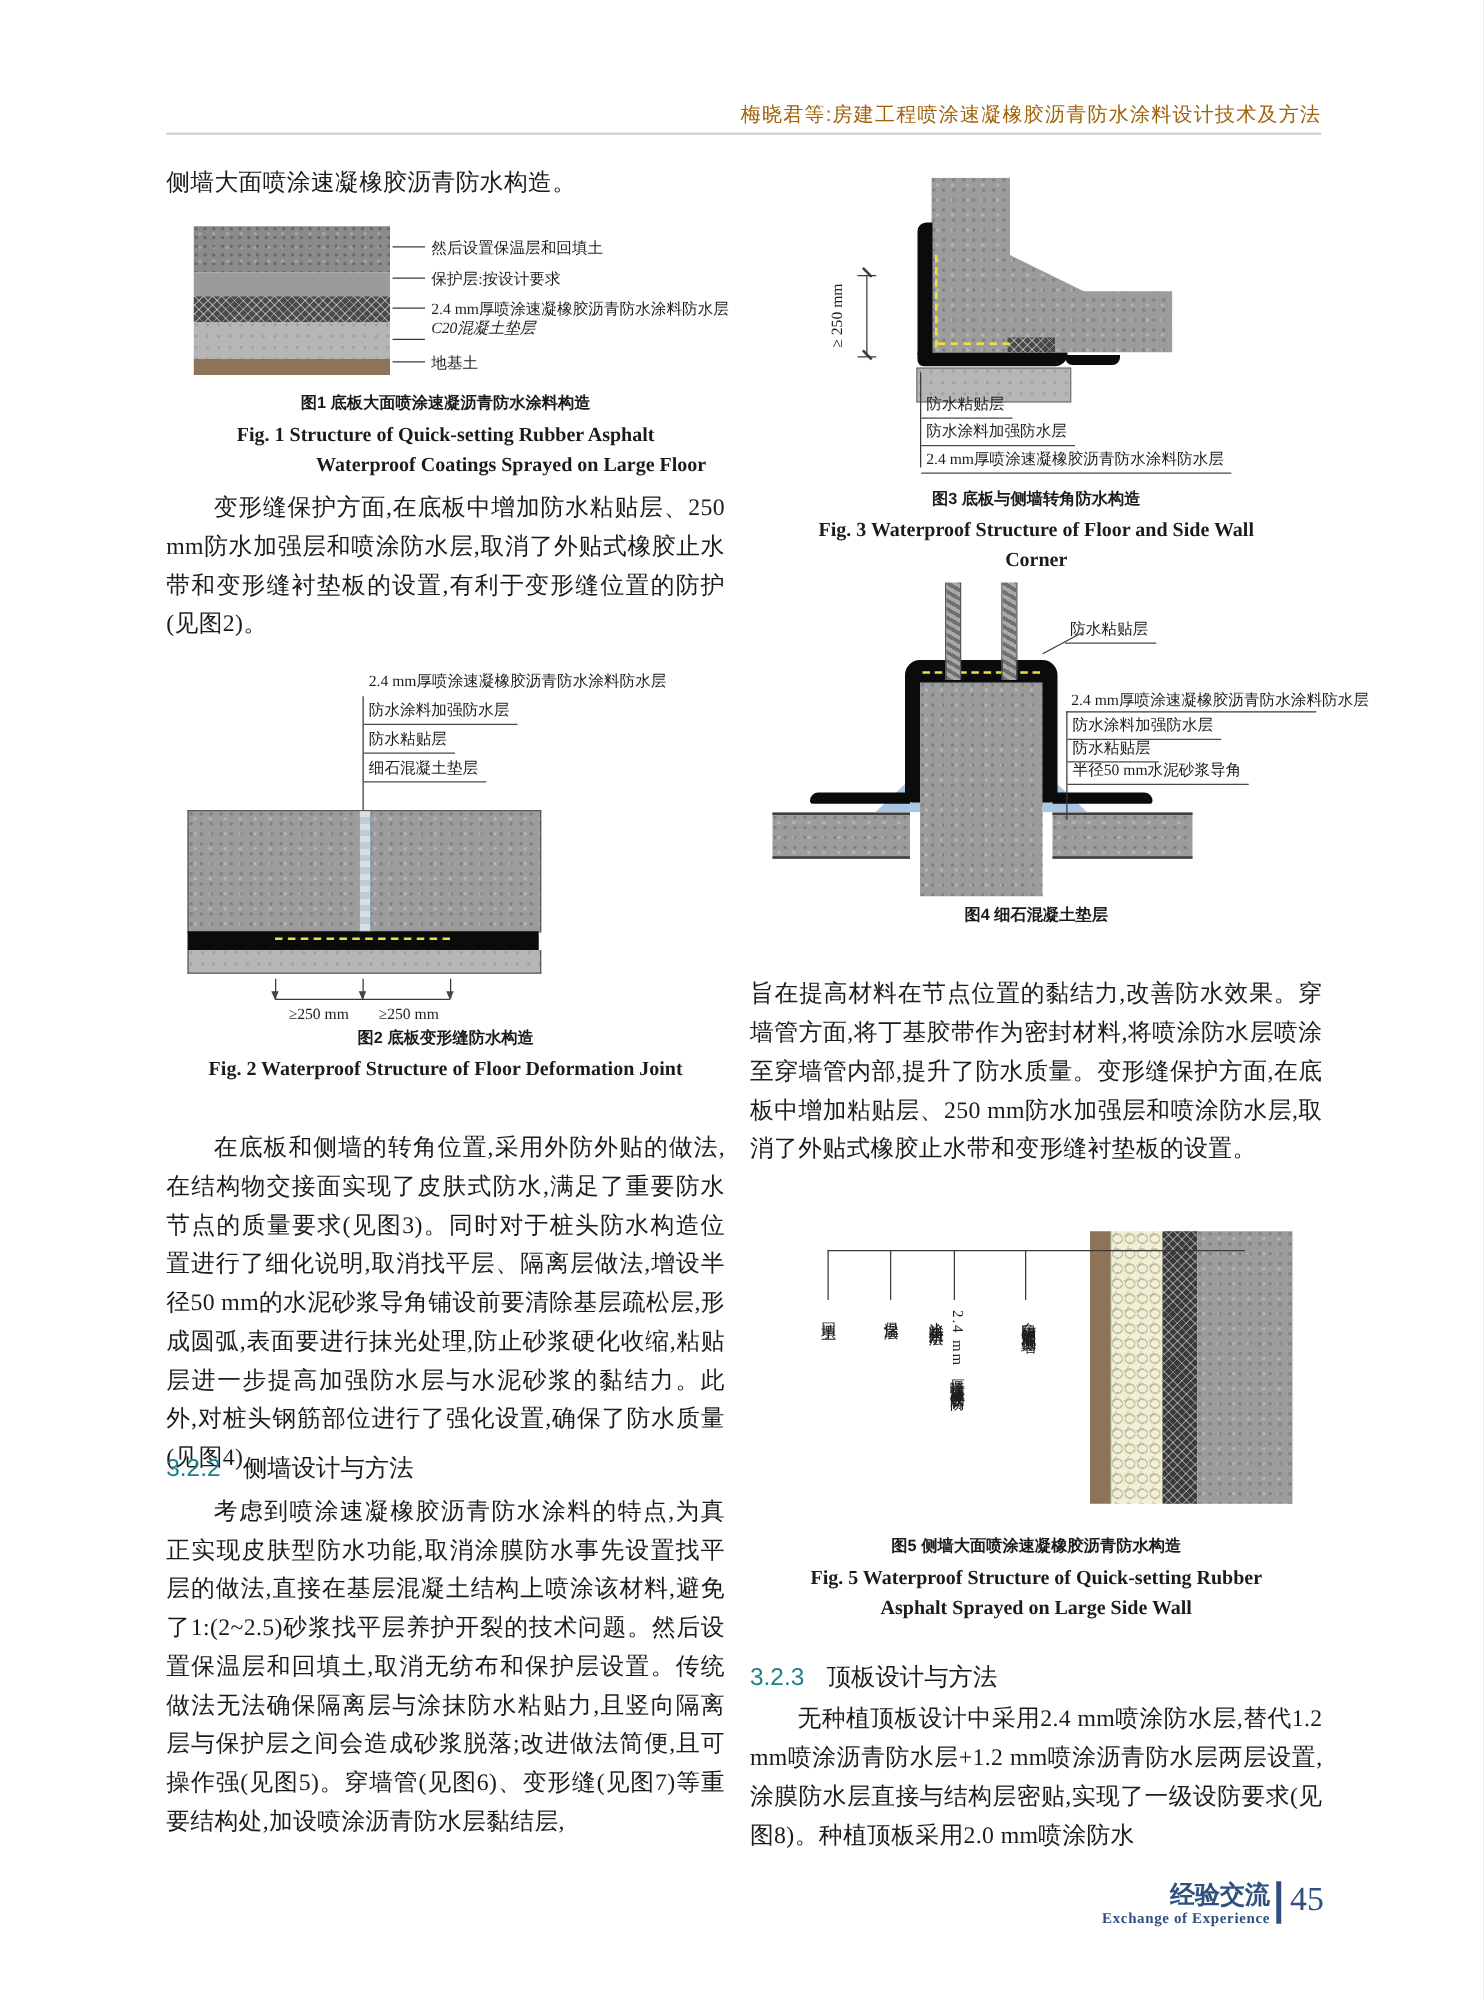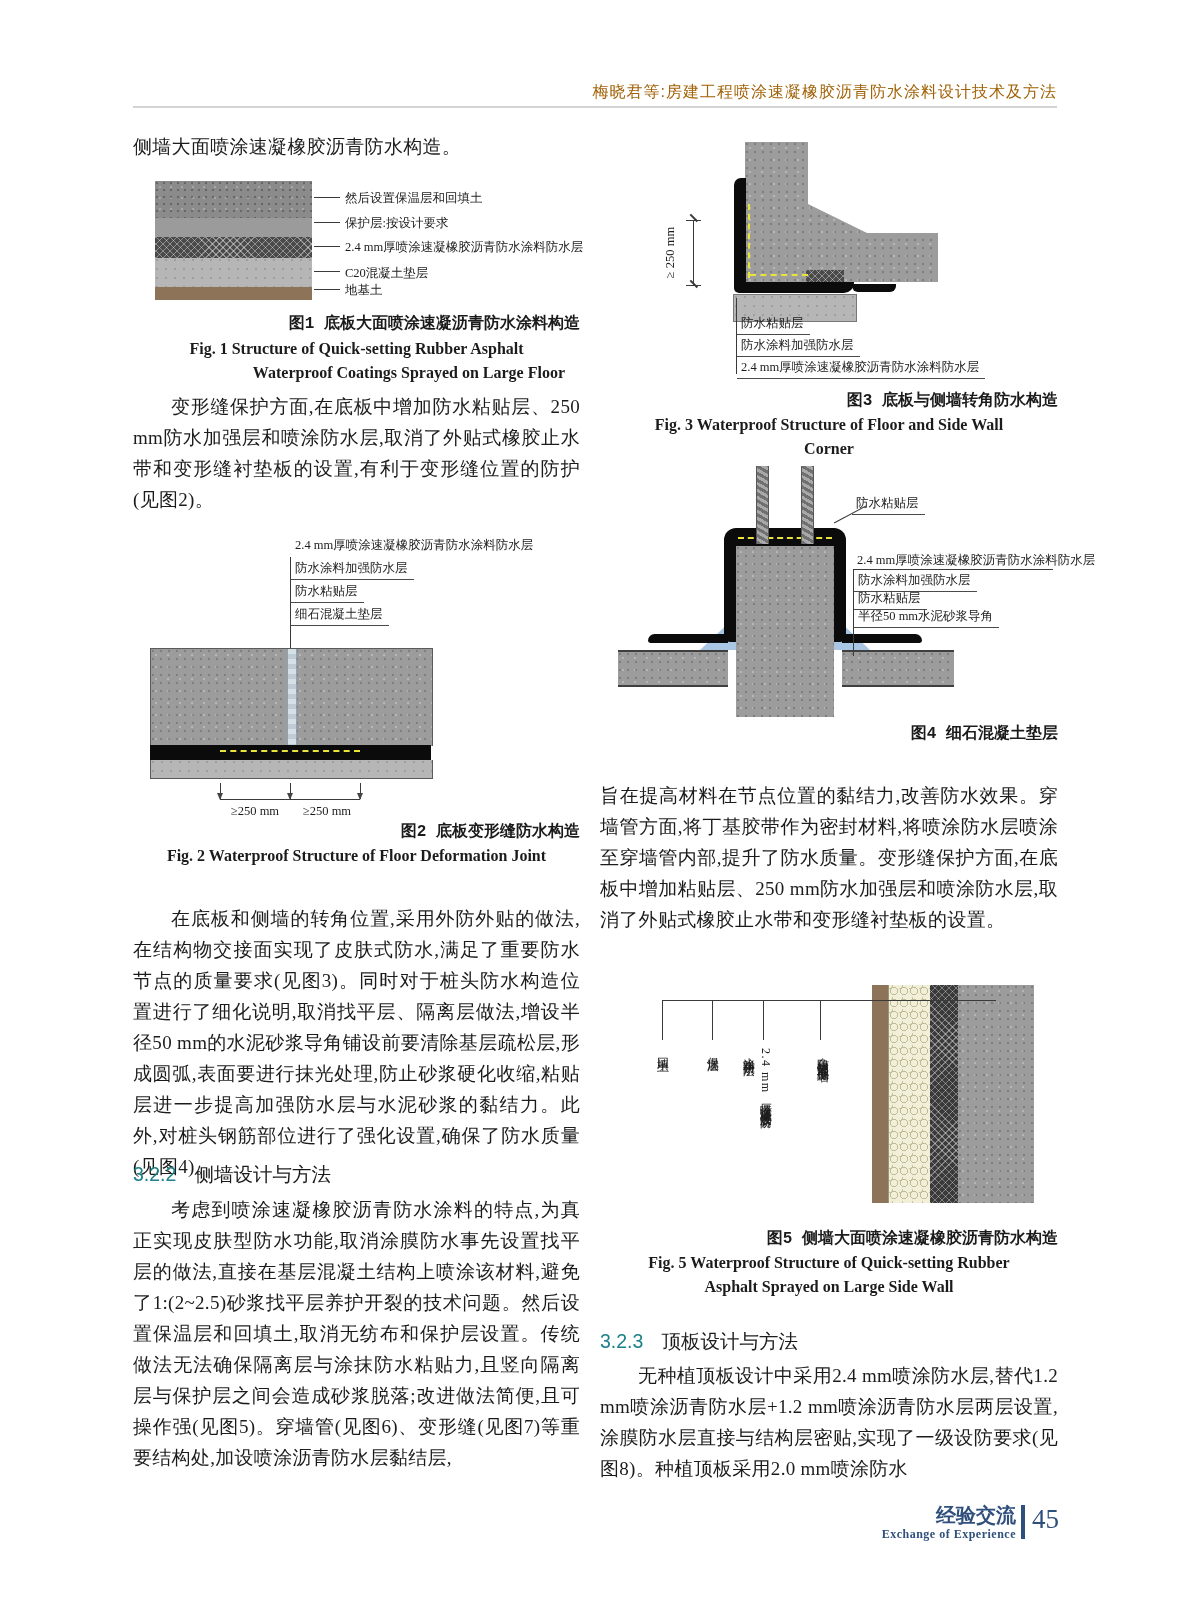--- a/index.html
+++ b/index.html
@@ -5,21 +5,21 @@
   html,body{margin:0;padding:0;background:#e9eaec;}
   .page{position:relative;width:1187px;height:1600px;background:#ffffff;margin:0 auto;
         outline:1px solid #b9bdc1;overflow:hidden;
         font-family:"Liberation Serif","DejaVu Serif",serif;color:#1b1b1b;}
   .abs{position:absolute;}
   
   .hdr{font-family:"Liberation Sans","DejaVu Sans",sans-serif;font-size:16px;color:#a16207;letter-spacing:1px;white-space:nowrap;}
   .rule{background:#d4d4d4;}
   .para{font-size:19px;line-height:31px;text-align:justify;letter-spacing:.3px;}
   .ind{text-indent:2em;}
-  .capzh{font-family:Liberation Mono, monospace;font-weight:bold;font-size:16px;text-align:right;}
+  .capzh{font-family:Liberation Sans, sans-serif;font-weight:bold;font-size:13px;text-align:center;}
   .capen{font-family:"Liberation Serif","DejaVu Serif",serif;font-weight:bold;font-size:16px;text-align:center;}
   .secnum{color:#1b8089;font-family:"Liberation Sans","DejaVu Sans",sans-serif;font-size:19.5px;}
   .sectit{font-family:"Liberation Sans","DejaVu Sans",sans-serif;font-size:19.5px;color:#1b1b1b;margin-left:18px;}
   .lbl{font-size:12.5px;white-space:nowrap;color:#1c1c1c;}
   .ulbl{border-bottom:1px solid #4a4a4a;padding:1px 6px 2px 4px;display:inline-block;}
   .vlbl{writing-mode:vertical-rl;font-size:12px;letter-spacing:1.5px;white-space:nowrap;color:#1c1c1c;}
   .cline{background:#3a3a3a;}
   
   .concrete{background-color:#9c9c9c;background-image:
       radial-gradient(circle at 2px 2px, rgba(70,70,70,.35) 1px, transparent 1.6px),
@@ -72,21 +72,21 @@
     <div class="abs concrete-light" style="left:22px;top:83px;width:157px;height:29px;"></div>
     <div class="abs brown" style="left:22px;top:112px;width:157px;height:13px;"></div>
     <div class="abs cline" style="left:181px;top:22px;width:26px;height:1px;"></div>
     <div class="abs cline" style="left:181px;top:47px;width:26px;height:1px;"></div>
     <div class="abs cline" style="left:181px;top:71px;width:26px;height:1px;"></div>
     <div class="abs cline" style="left:181px;top:96px;width:26px;height:1px;"></div>
     <div class="abs cline" style="left:181px;top:114px;width:26px;height:1px;"></div>
     <div class="abs lbl" style="left:212px;top:15px;">然后设置保温层和回填土</div>
     <div class="abs lbl" style="left:212px;top:40px;text-align:right;">保护层:按设计要求</div>
     <div class="abs lbl" style="left:212px;top:64px;">2.4 mm厚喷涂速凝橡胶沥青防水涂料防水层</div>
-    <div class="abs lbl" style="left:212px;top:90px;">C20混凝土垫层</div>
+    <div class="abs lbl" style="left:212px;top:79px;font-style:italic;">C20混凝土垫层</div>
     <div class="abs lbl" style="left:212px;top:107px;">地基土</div>
   </div>
   <div class="abs capzh" style="left:133px;top:313px;width:447px;">图1  底板大面喷涂速凝沥青防水涂料构造</div>
   <div class="abs capen" style="left:133px;top:340px;width:447px;">Fig. 1  Structure of Quick-setting Rubber Asphalt</div>
   <div class="abs capen" style="left:118px;top:364px;width:447px;text-align:right;">Waterproof Coatings Sprayed on Large Floor</div>
 
   <div class="abs para ind" style="left:133px;top:391px;width:447px;">变形缝保护方面,在底板中增加防水粘贴层、250 mm防水加强层和喷涂防水层,取消了外贴式橡胶止水带和变形缝衬垫板的设置,有利于变形缝位置的防护(见图2)。</div>
 
   <div class="abs" style="left:133px;top:533px;width:447px;height:285px;">
     <div class="abs lbl" style="left:162px;top:4px;">2.4 mm厚喷涂速凝橡胶沥青防水涂料防水层</div>

